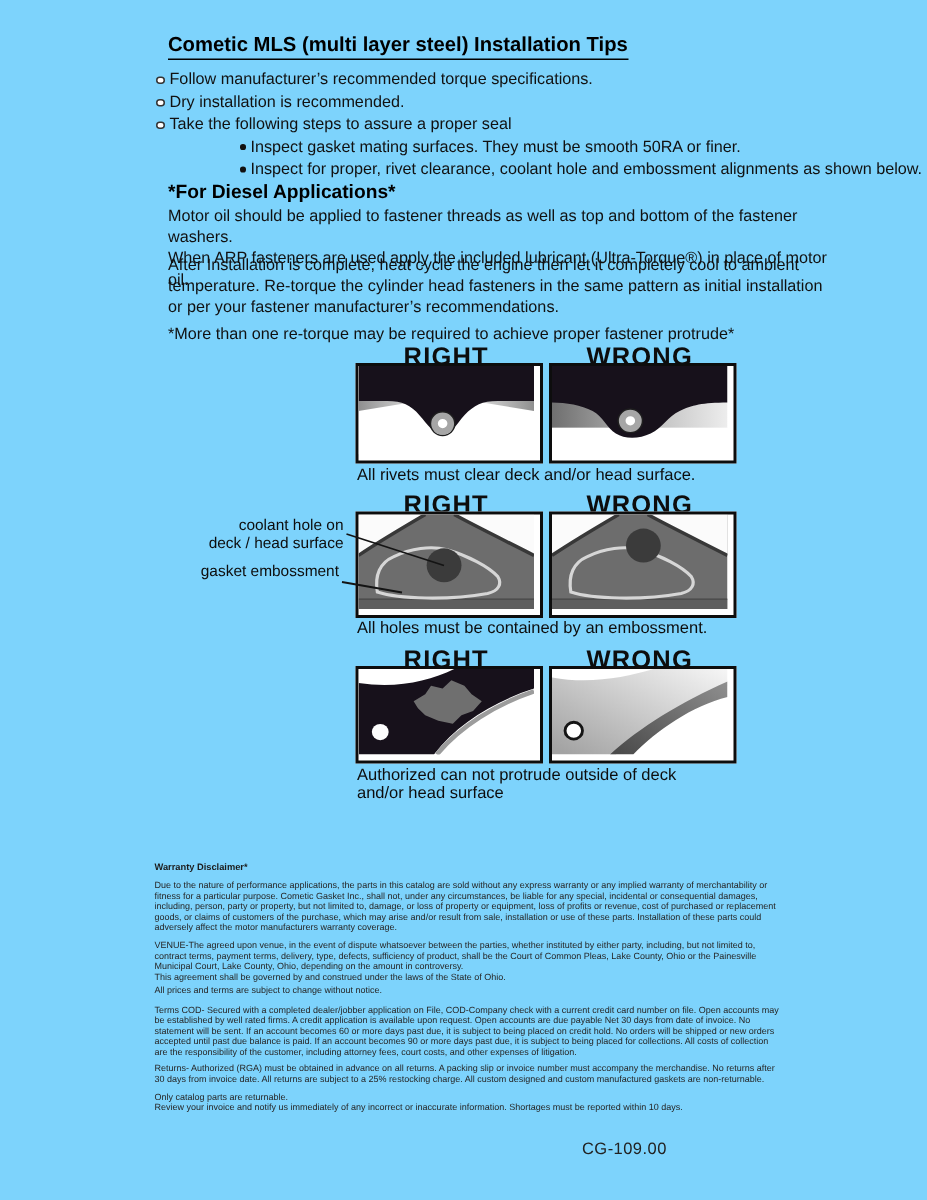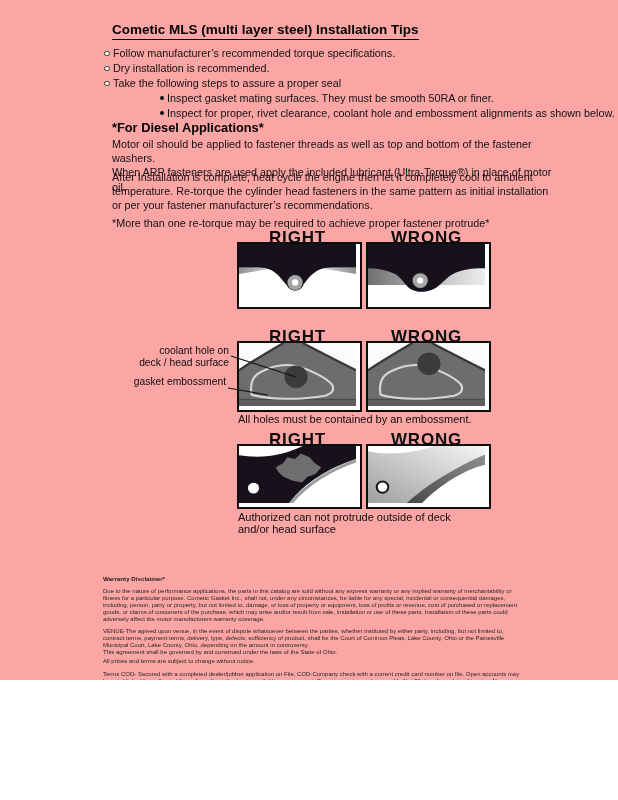--- a/index.html
+++ b/index.html
@@ -1,19 +1,19 @@
 <!DOCTYPE html>
 <html><head>
 <meta charset="utf-8">
 <style>
   html,body{margin:0;padding:0;background:#ffffff;}
   .page{
     position:relative;
-    width:618px;height:680px;
-    background:#fca5a5;
+    width:618px;height:800px;
+    background:#7dd3fc;
     font-family:"Liberation Sans", sans-serif;
     color:#1a1a1a;
     overflow:hidden;
   }
   .abs{position:absolute;}
   .title{
     left:112px;top:22px;
     font-size:13.5px;font-weight:bold;color:#000;
     border-bottom:1.6px solid #000;
     padding-bottom:2px;
@@ -151,20 +151,21 @@
       </defs>
       <rect x="0" y="0" width="121" height="63" fill="#ffffff"></rect>
       <rect x="0" y="25" width="121" height="19" fill="url(#gwB)"></rect>
       <rect x="0" y="44" width="121" height="19" fill="#ffffff"></rect>
       <path d="M0,0 H121 V26 C104,26 96,28 88,32 C80,36 76,44 68,48 C60,52 50,52 44,48 C38,44 35,36 28,32 C20,28 10,26 0,26 Z" fill="#17111b"></path>
       <circle cx="54" cy="39" r="8.4" fill="none" stroke="#1f1f1f" stroke-width="1.1"></circle>
       <circle cx="54" cy="39" r="5.6" fill="#ffffff" stroke="#a6a6a6" stroke-width="4.6"></circle>
     </svg>
   </div>
 
+  <div class="abs caption" style="top:312px">All rivets must clear deck and/or head surface.</div>
 
   <div class="abs dg-label" style="left:237px;top:327px">RIGHT</div>
   <div class="abs dg-label" style="left:366px;top:327px">WRONG</div>
 
   <div class="abs ann" style="right:389px;top:345px">coolant hole on
 deck / head surface</div>
   <div class="abs ann" style="right:392px;top:376px">gasket embossment</div>
 
   <div class="abs dbox" style="left:237px;top:341px;height:67px">
     <svg width="117" height="63" viewBox="0 0 121 67" preserveAspectRatio="none">

